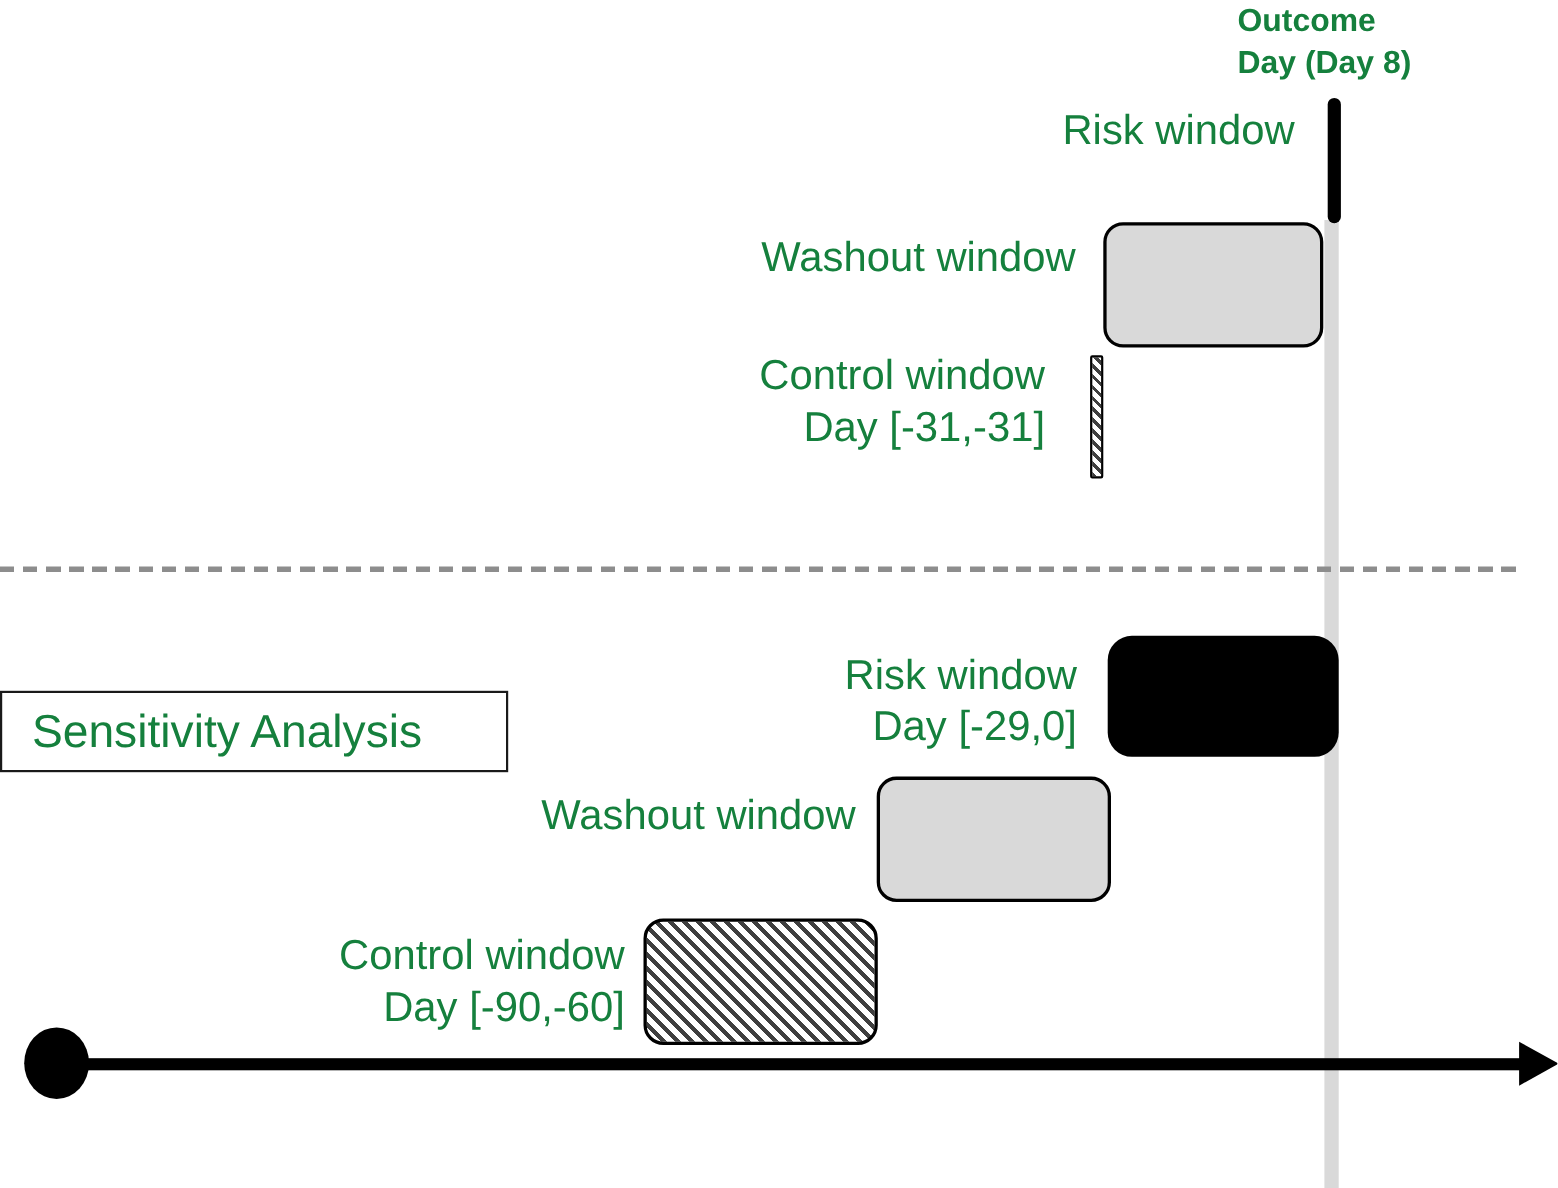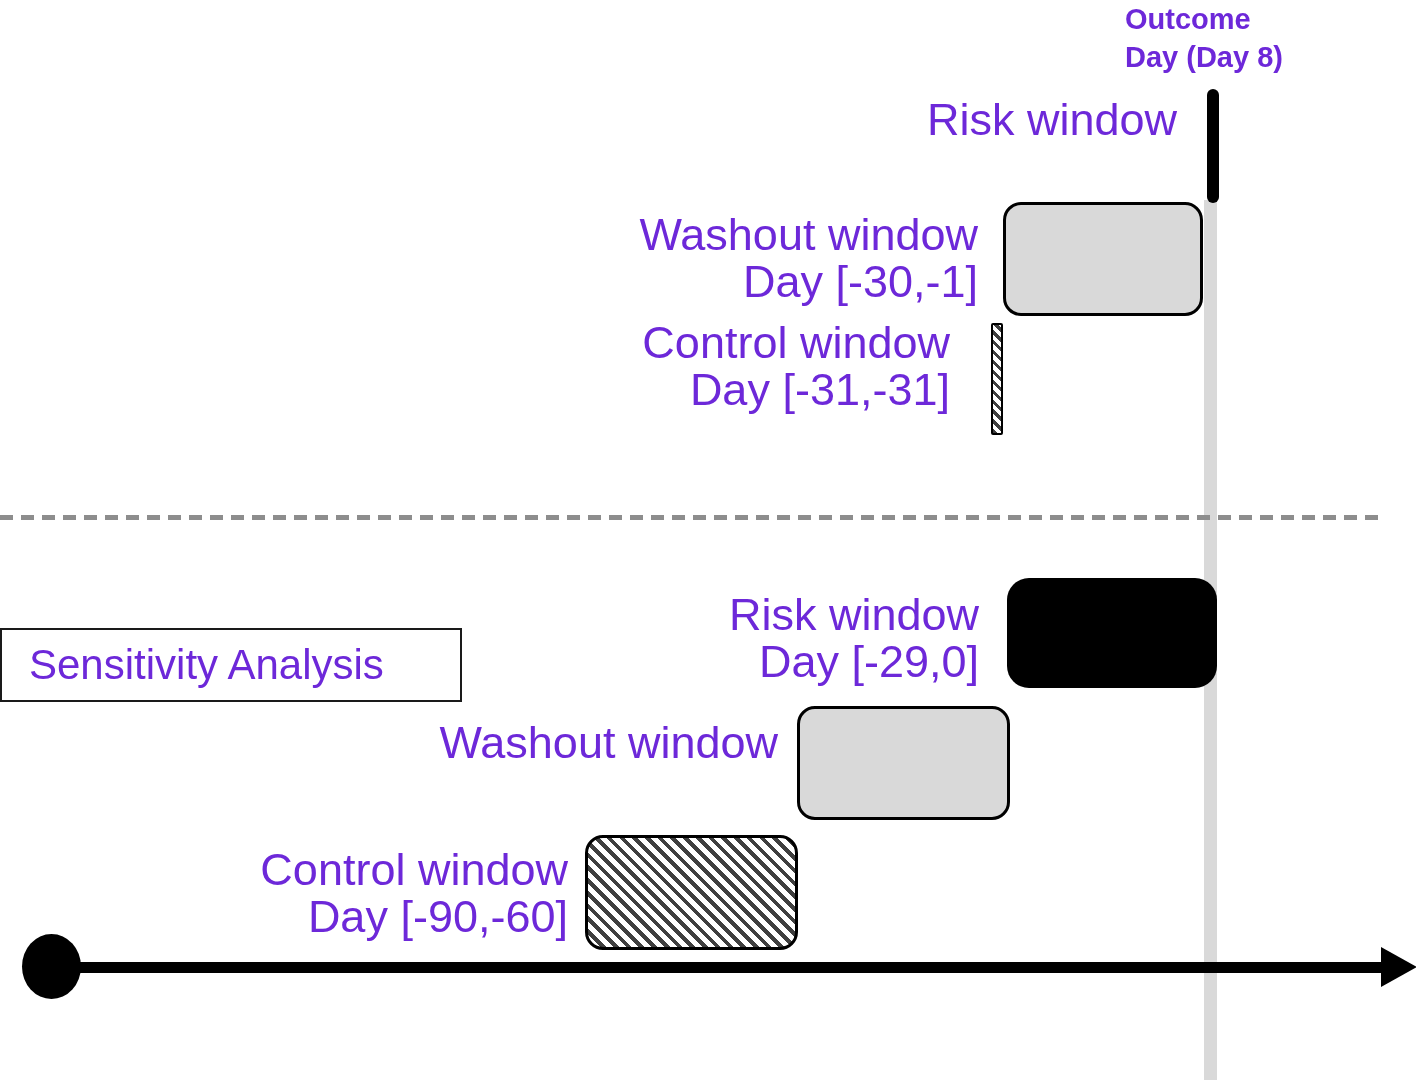--- a/index.html
+++ b/index.html
@@ -3,21 +3,21 @@
 <meta charset="utf-8">
 <style>
   html, body { margin: 0; padding: 0; background: #ffffff; }
   #canvas {
     position: relative;
     width: 1416px;
     height: 1080px;
     background: #ffffff;
     overflow: hidden;
     font-family: "Liberation Sans", "DejaVu Sans", sans-serif;
-    color: #6d28d9;
+    color: #15803d;
   }
   .abs { position: absolute; }
 
   
   .day-zero-line {
     left: 1204px; top: 200px; width: 13px; height: 880px;
     background: #d9d9d9;
   }
 
   
@@ -34,21 +34,21 @@
     display: flex; align-items: center;
     font-size: 42px; line-height: 1;
     white-space: nowrap;
   }
   .title-box.main { left: 2px; top: 254px; width: 333px; height: 77px; padding-left: 20px; box-sizing: border-box; }
   .title-box.sens { left: 0px; top: 628px; width: 462px; height: 74px; padding-left: 27px; box-sizing: border-box; }
 
   
   .win-label {
     text-align: right;
-    font-size: 45px;
+    font-size: 38px;
     line-height: 47px;
     white-space: nowrap;
   }
   .win-label span { display: block; }
 
   
   .washout-box {
     background: #d9d9d9;
     border: 3px solid #000000;
     border-radius: 18px;
@@ -127,21 +127,20 @@
   </div>
 
 
   <div class="abs win-label lbl-risk-main">
     <span>Risk window</span>
   </div>
   <div class="abs risk-main-bar"></div>
 
   <div class="abs win-label lbl-washout-main">
     <span>Washout window</span>
-    <span>Day [-30,-1]</span>
   </div>
   <div class="abs washout-box washout-main-box"></div>
 
   <div class="abs win-label lbl-control-main">
     <span>Control window</span>
     <span>Day [-31,-31]</span>
   </div>
   <div class="abs control-main-bar"></div>
 
   <div class="abs title-box sens">

